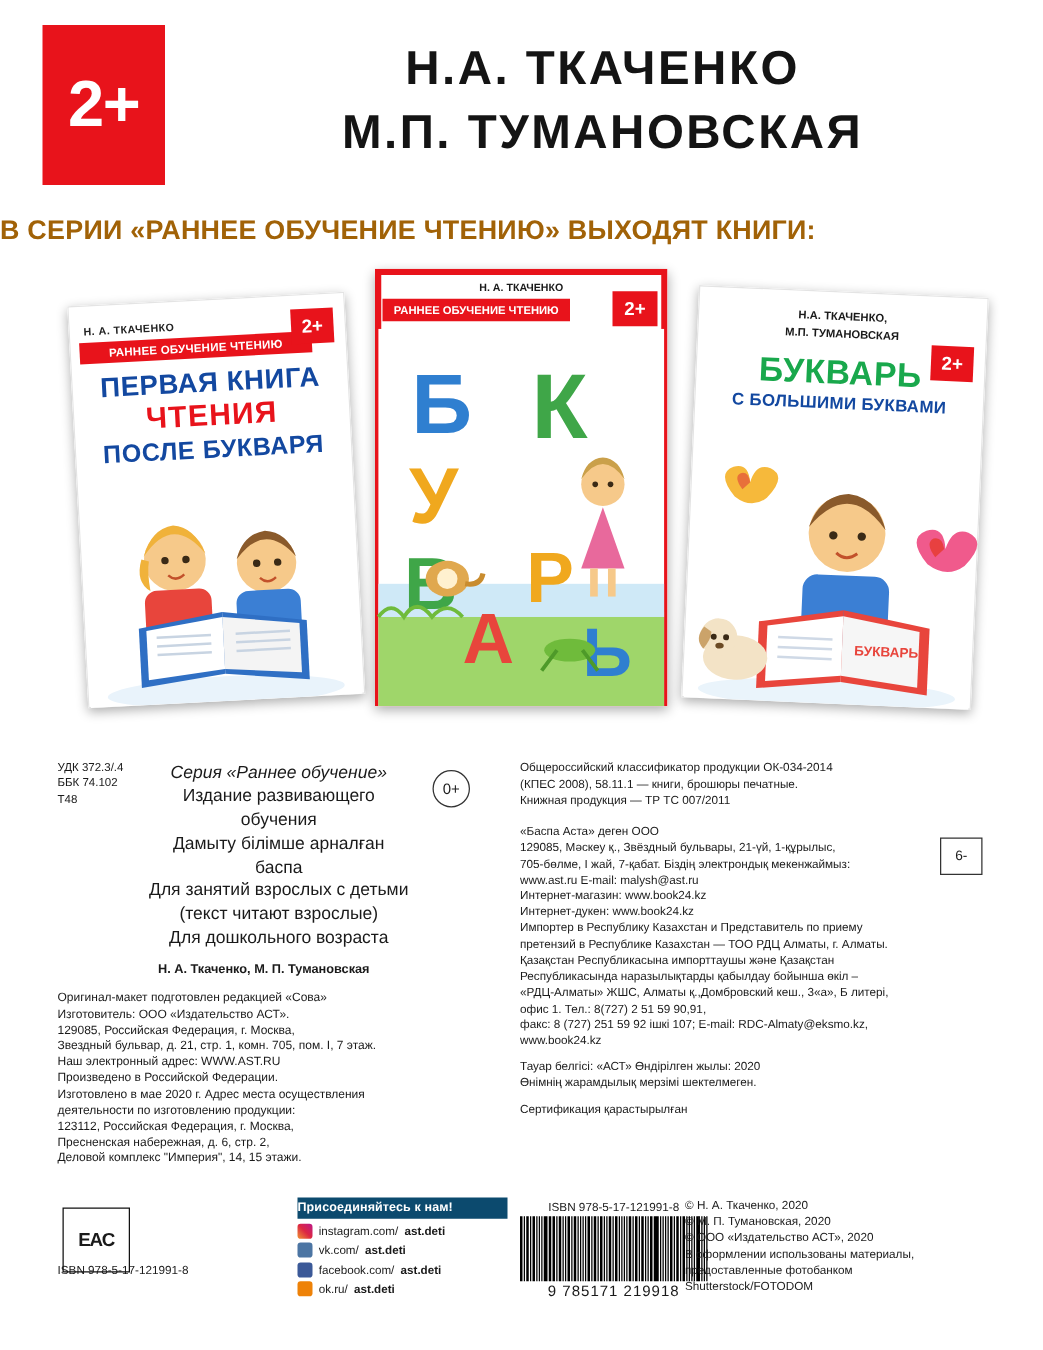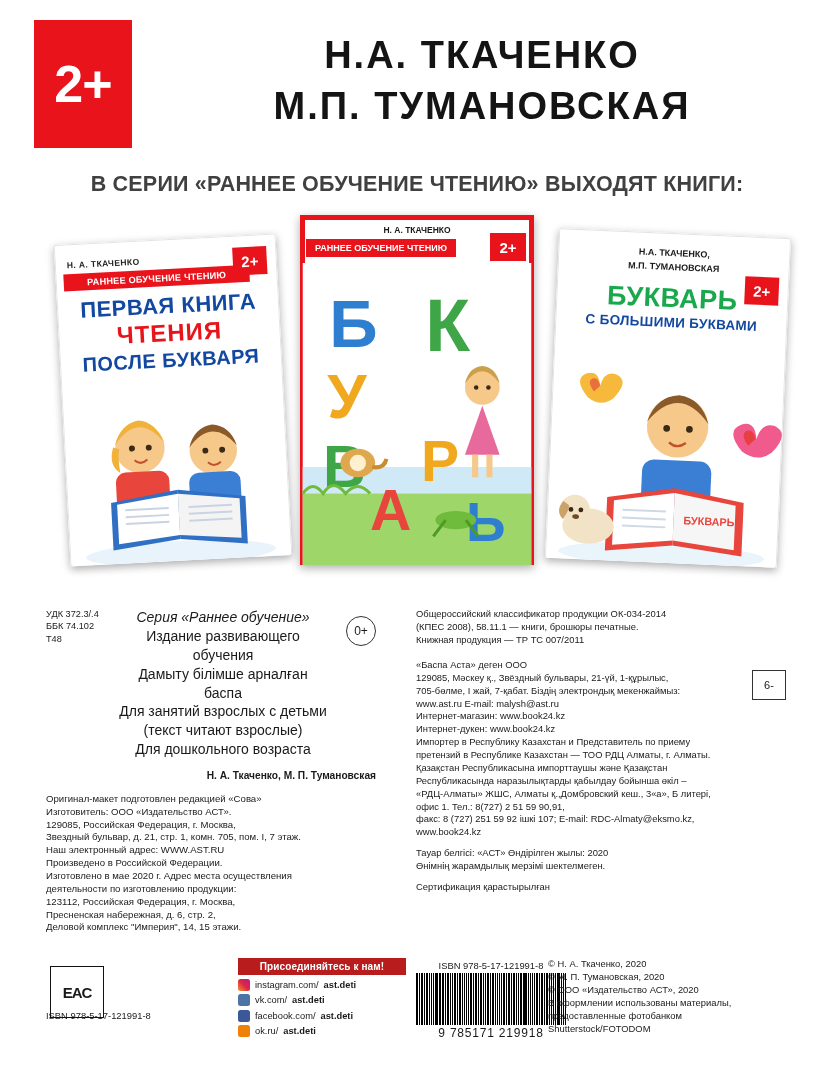--- a/index.html
+++ b/index.html
@@ -31,22 +31,21 @@
   .authors div {
     font-size: 38px;
     font-weight: bold;
     letter-spacing: 2px;
     line-height: 1.35;
     color: #141414;
   }
 
   
   .series-banner {
-    text-align: center;
-    color: #404040;
+    color: #a16207;
     font-weight: bold;
     font-size: 21.5px;
     letter-spacing: .2px;
     margin-top: 20px;
   }
 
   
   .covers {
     position: relative;
     height: 390px;
@@ -116,21 +115,21 @@
   .udk { font-size: 9.2px; line-height: 1.35; float: left; width: 66px; }
   .series-note { font-size: 14px; line-height: 1.35; text-align: center; width: 210px; margin-left: 72px;}
   .series-note .it { font-style: italic; }
   .age0 {
     position: absolute; left: 300px; top: 8px;
     width: 30px; height: 30px; border-radius: 50%;
     border: 1px solid #333;
     display: flex; align-items: center; justify-content: center;
     font-size: 12px;
   }
-  .book-title { clear: both; text-align: right; font-weight: bold; font-size: 10.2px; line-height: 1.45; padding-top: 10px; width: 330px;}
+  .book-title { clear: both; text-align: center; font-weight: bold; font-size: 10.2px; line-height: 1.45; padding-top: 10px; width: 330px;}
   .block { margin-top: 9px; }
   .block p { margin: 0; }
   .tirazh { display: flex; }
   .tirazh span:first-child { width: 118px; }
 
   .ok-block { font-size: 9.4px; line-height: 1.38; }
   .age6 {
     position: absolute; right: 2px; top: 62px;
     width: 34px; height: 30px; border: 1px solid #333;
     display: flex; align-items: center; justify-content: center;
@@ -148,22 +147,22 @@
     width: 54px; height: 52px;
     border: 1.6px solid #111;
     display: flex; align-items: center; justify-content: center;
     font-weight: bold; font-size: 15px; letter-spacing: -1px;
   }
   .isbn-left { position: absolute; left: 46px; top: 52px; font-size: 9.4px; }
   .social {
     position: absolute; left: 238px; top: 0px; width: 168px;
   }
   .social-head {
-    background: #b91c1c; color: #fff; font-size: 10px; font-weight: bold;
-    text-align: center; padding: 3px 0; letter-spacing: .1px;
+    background: #0c4a6e; color: #fff; font-size: 10px; font-weight: bold;
+    padding: 3px 0; letter-spacing: .1px;
   }
   .social-row { display: flex; align-items: center; gap: 5px; margin-top: 3.5px; font-size: 9.3px; }
   .sicon { width: 12px; height: 12px; border-radius: 2.5px; display: inline-block; flex: none; }
   .sicon.ig { background: linear-gradient(45deg,#f09433,#dc2743,#bc1888); }
   .sicon.vk { background: #4c75a3; }
   .sicon.fb { background: #3b5998; }
   .sicon.ok { background: #ee8208; }
   .social-row b { font-weight: bold; }
 
   .barcode-wrap { position: absolute; left: 416px; top: 2px; width: 150px; text-align: center; }

